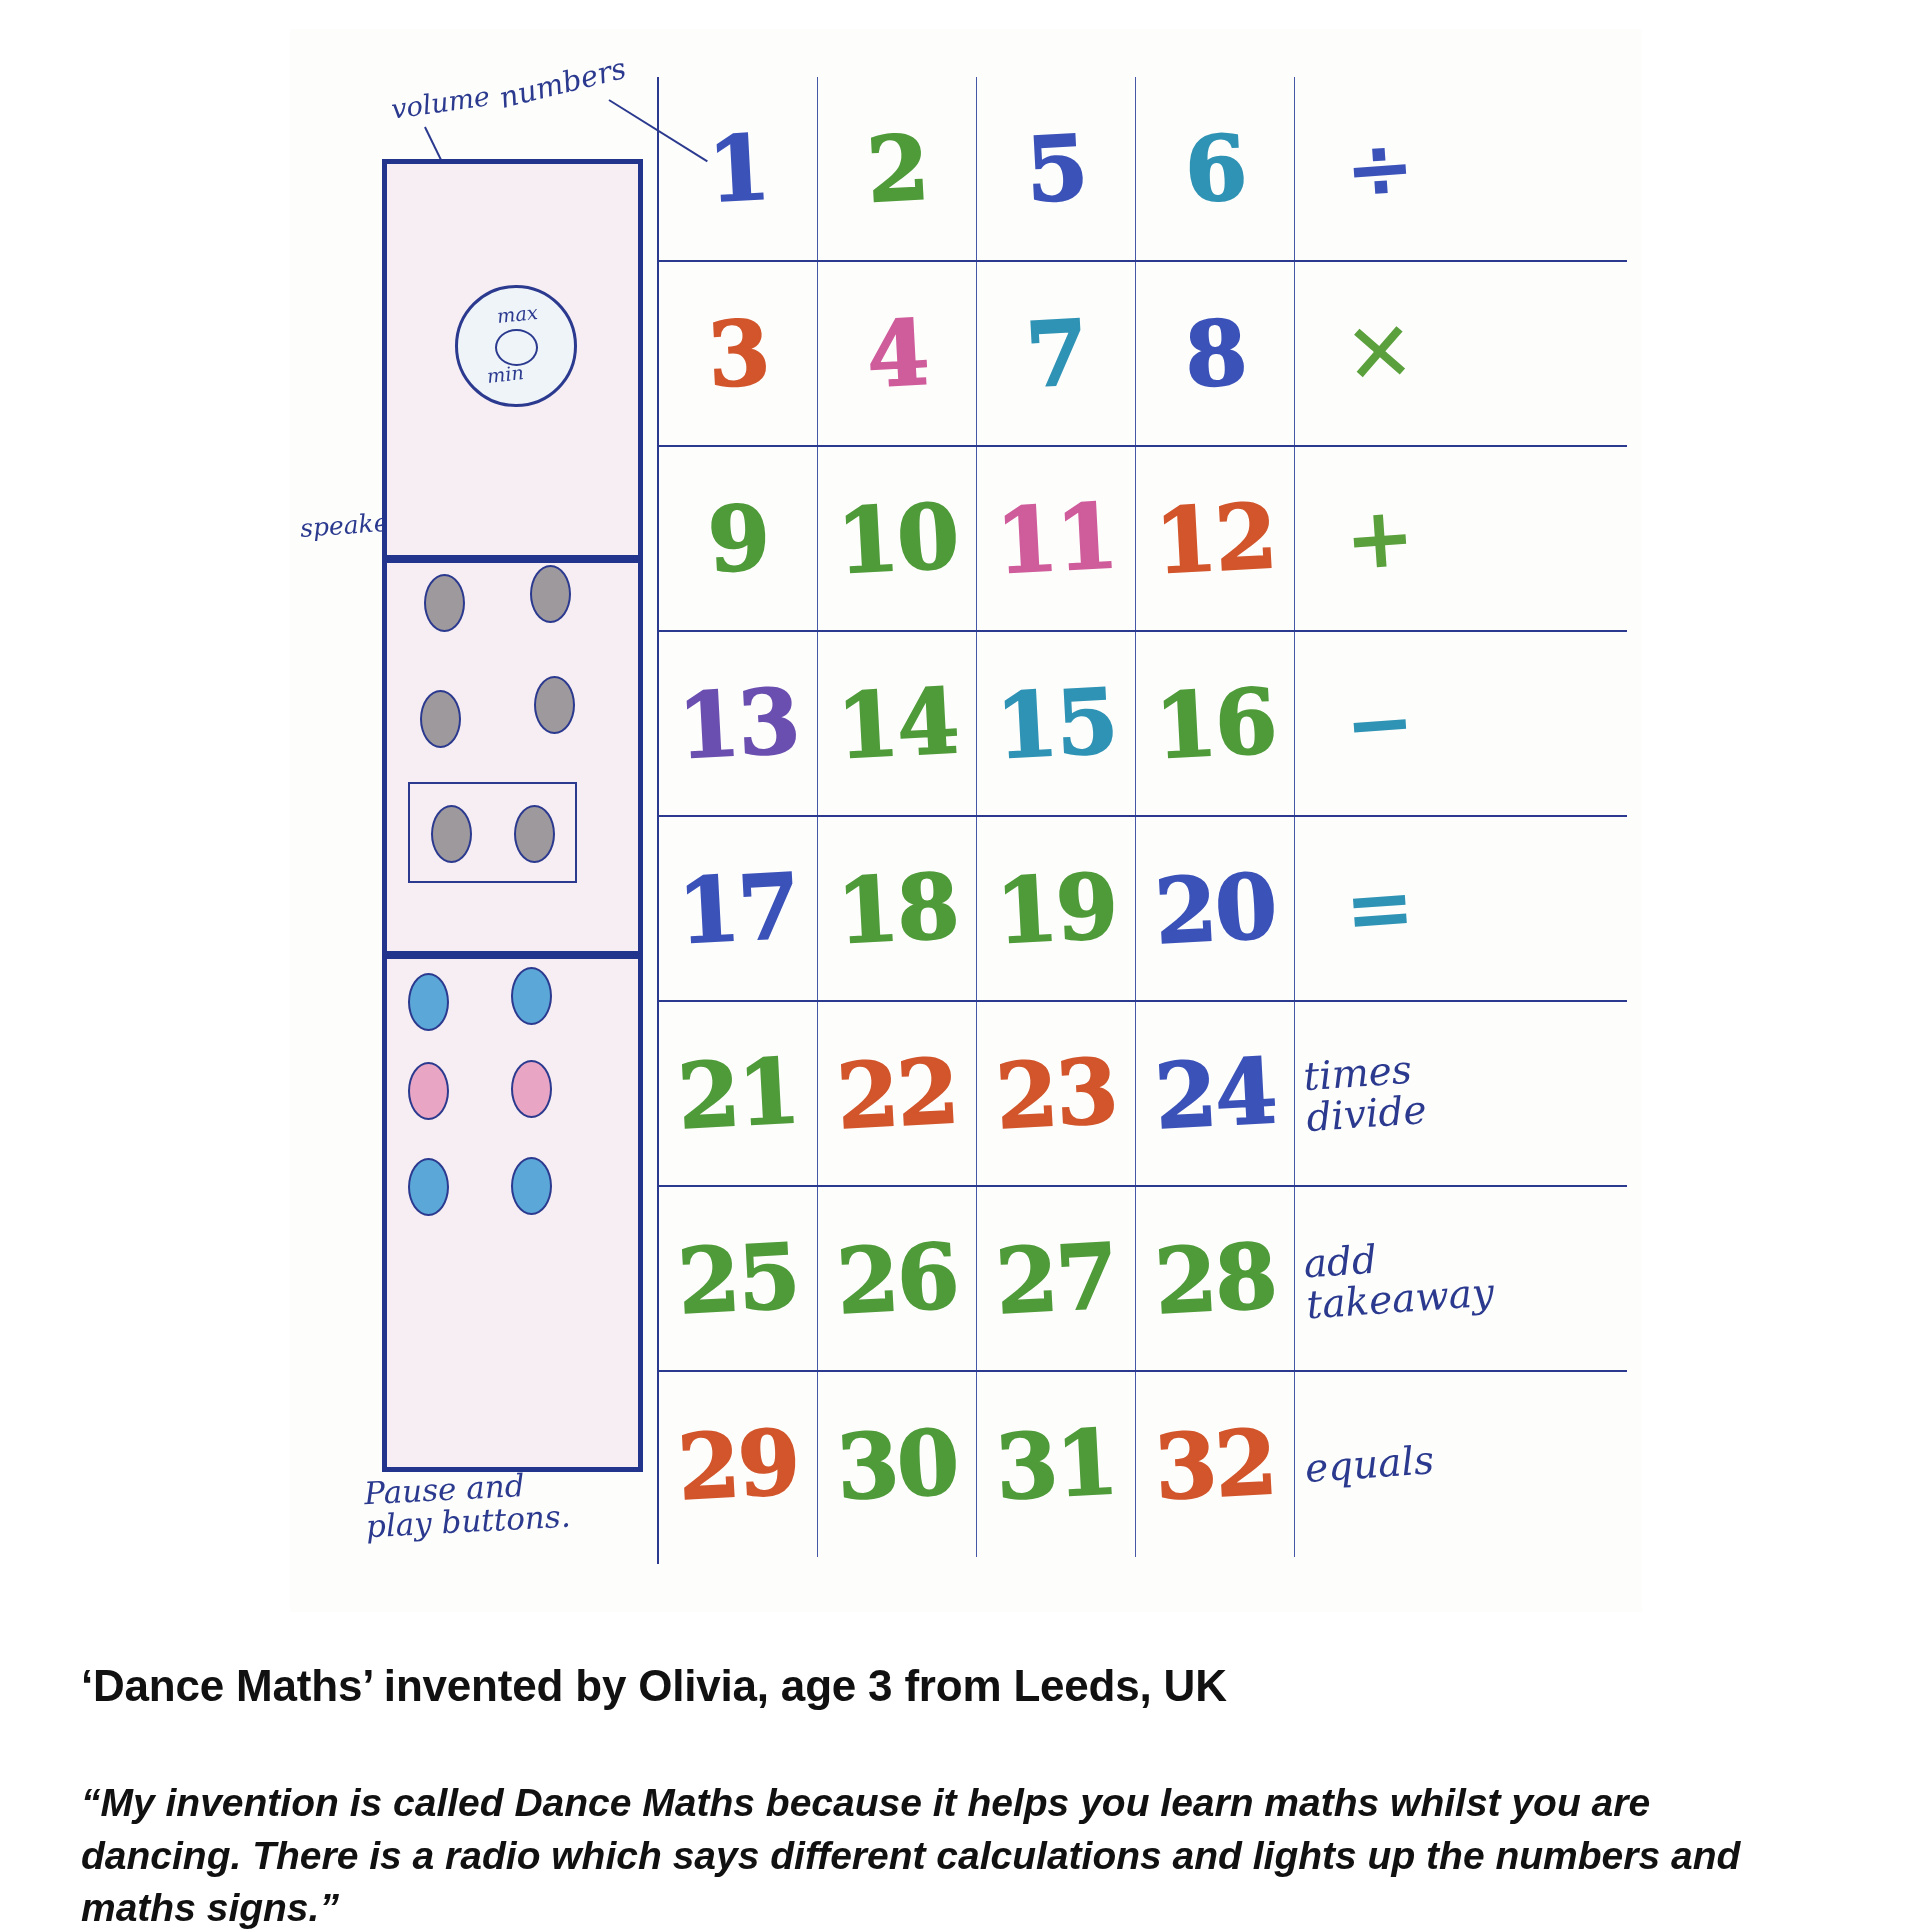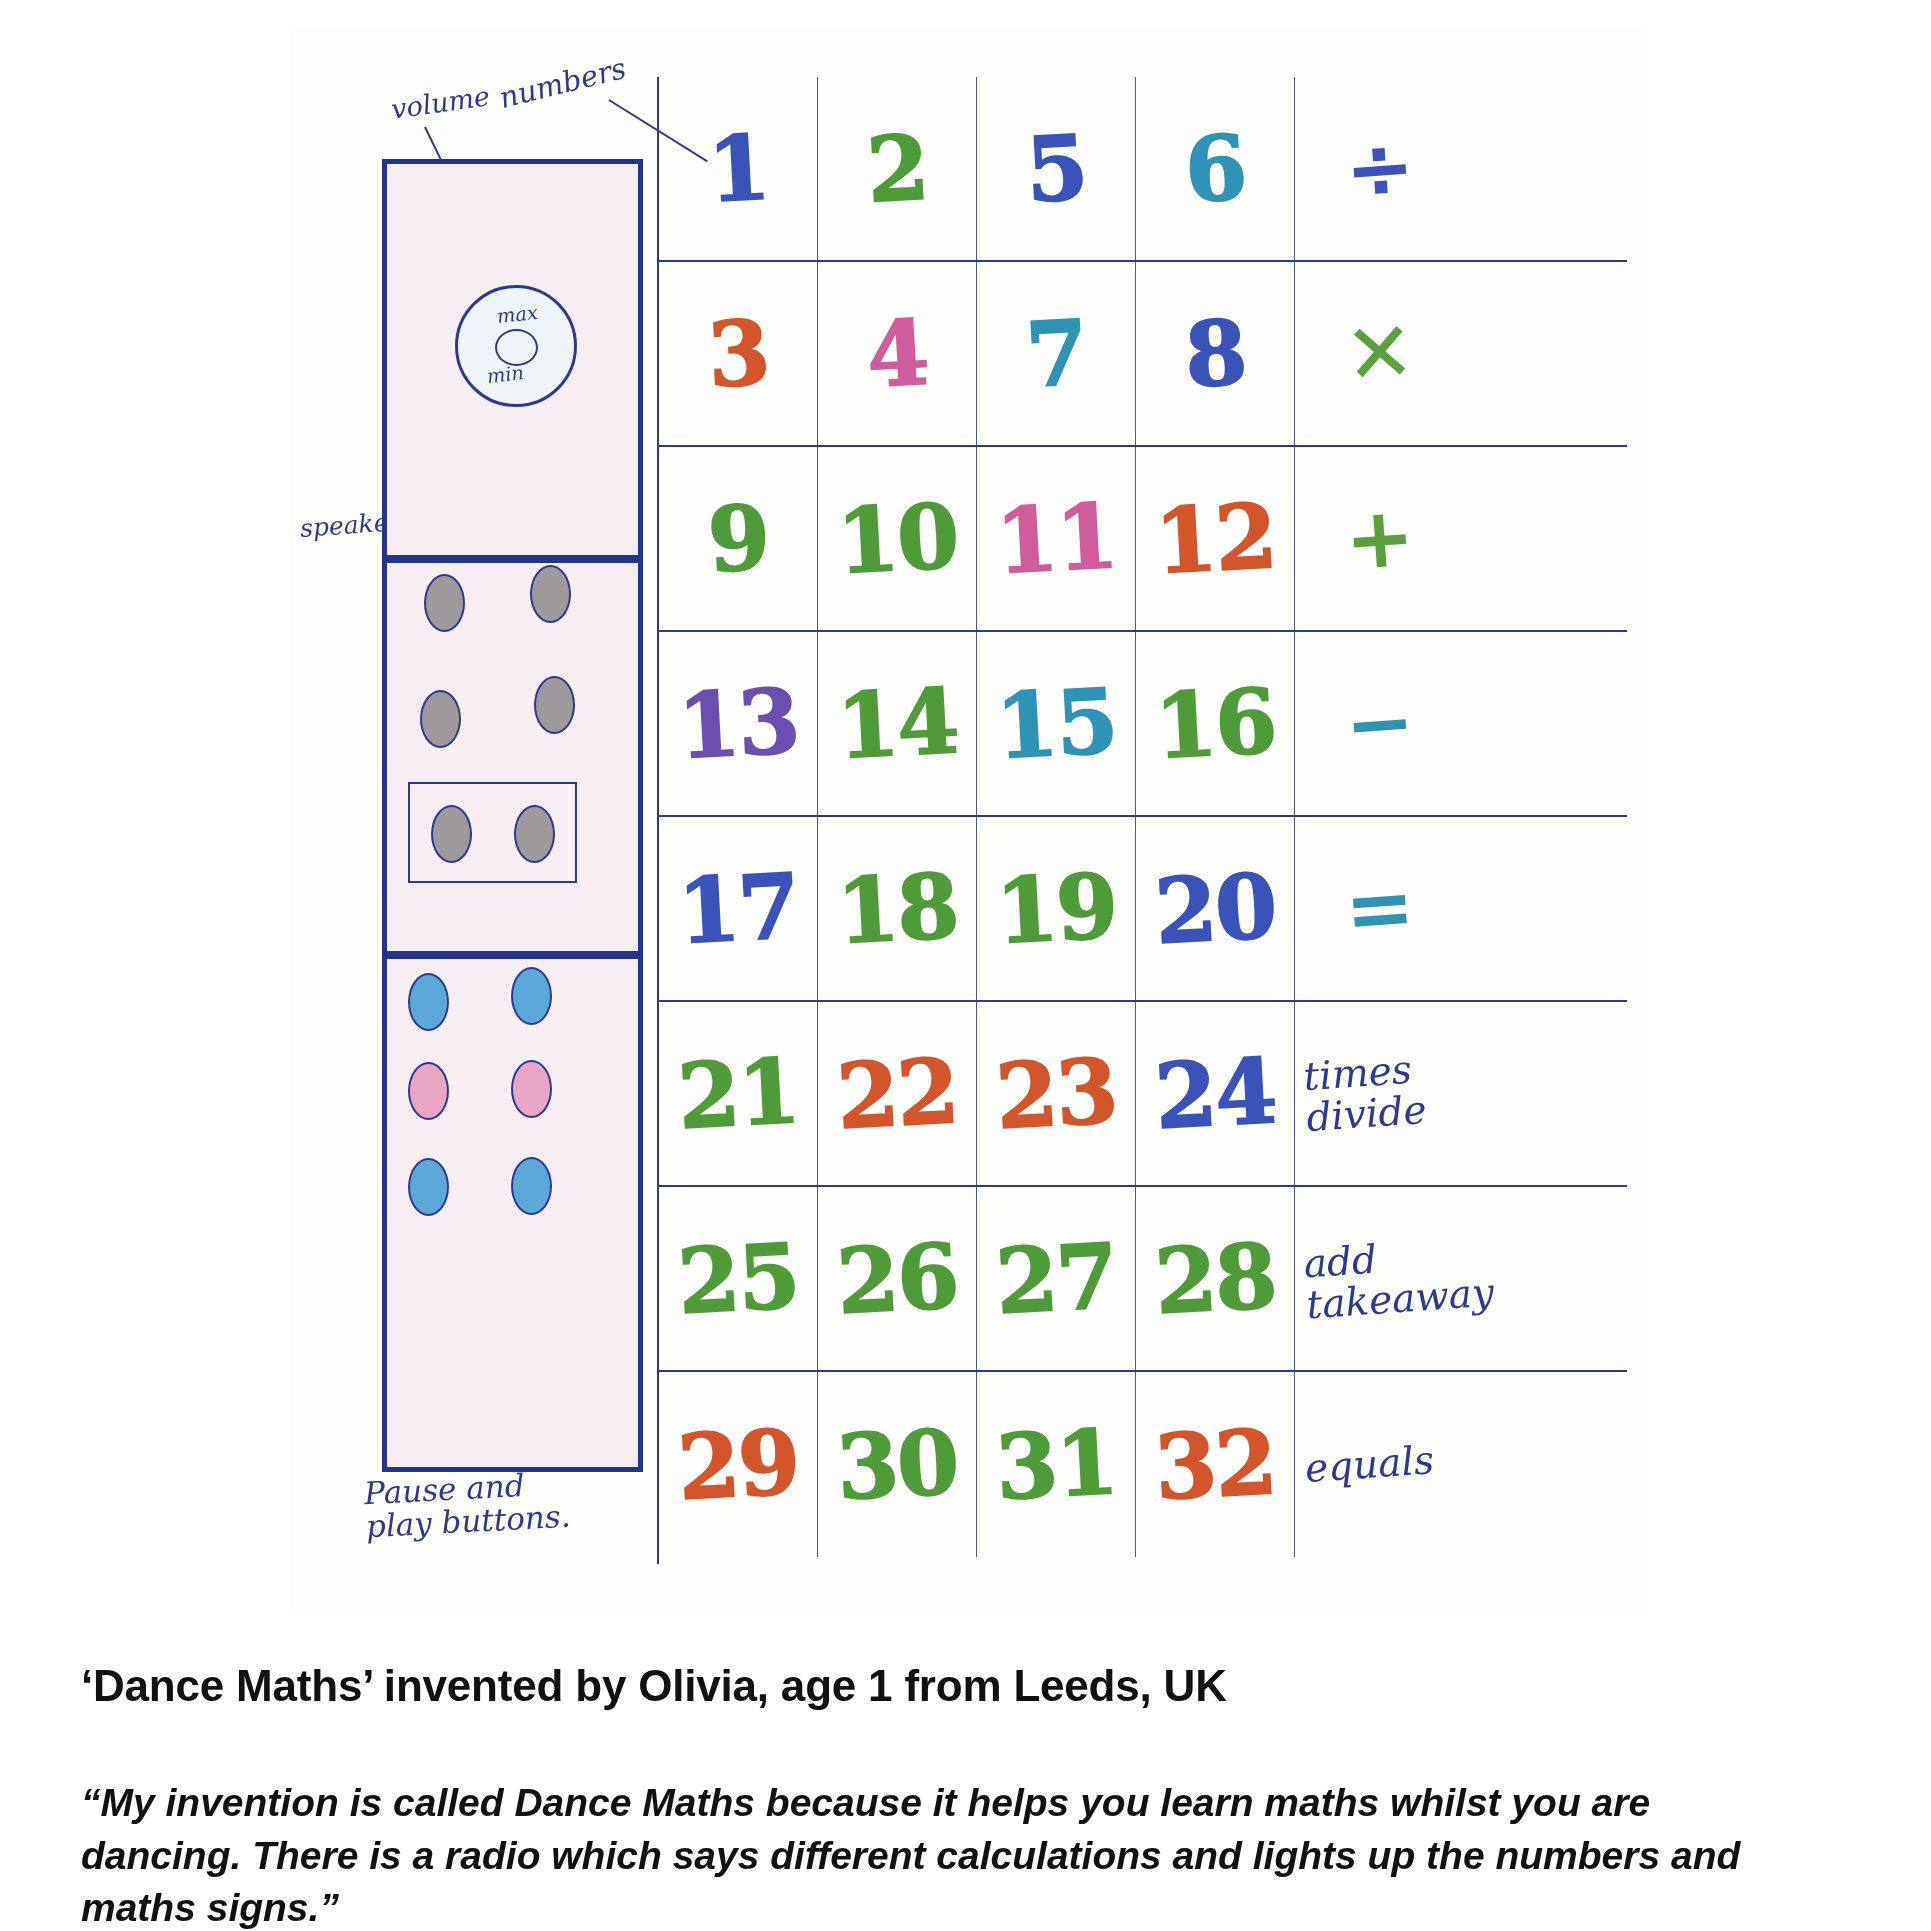--- a/index.html
+++ b/index.html
@@ -431,17 +431,17 @@
           </div>
         <div class="cell op">
           <span class="op-sym"></span>
           <span class="op-words">equals</span>
         </div>
       </div>
 
     </div>
   </div>
 
-  <div class="caption-title">‘Dance Maths’ invented by Olivia, age 1 from Leeds, UK</div>
+  <div class="caption-title">‘Dance Maths’ invented by Olivia, age 3 from Leeds, UK</div>
   <div class="caption-quote">“My invention is called Dance Maths because it helps you learn maths whilst you are dancing. There is a  radio  which says different calculations and lights up the numbers and maths signs.”</div>
 
 </div>
 
 
 </body></html>

